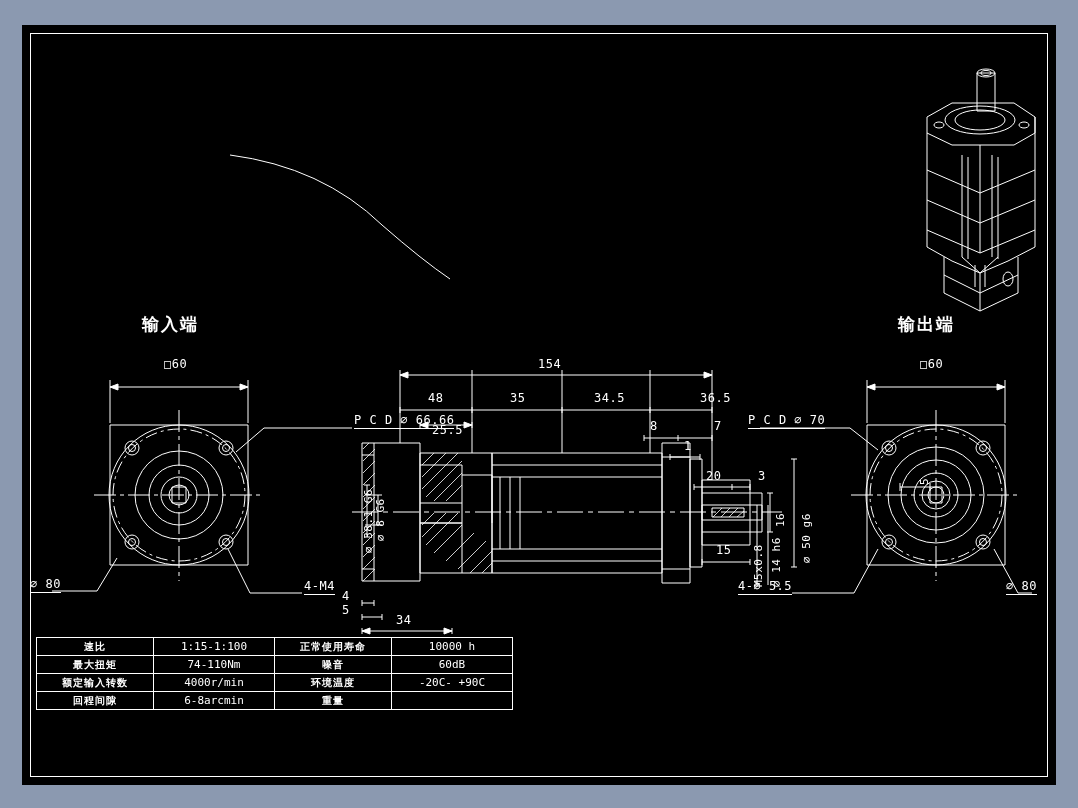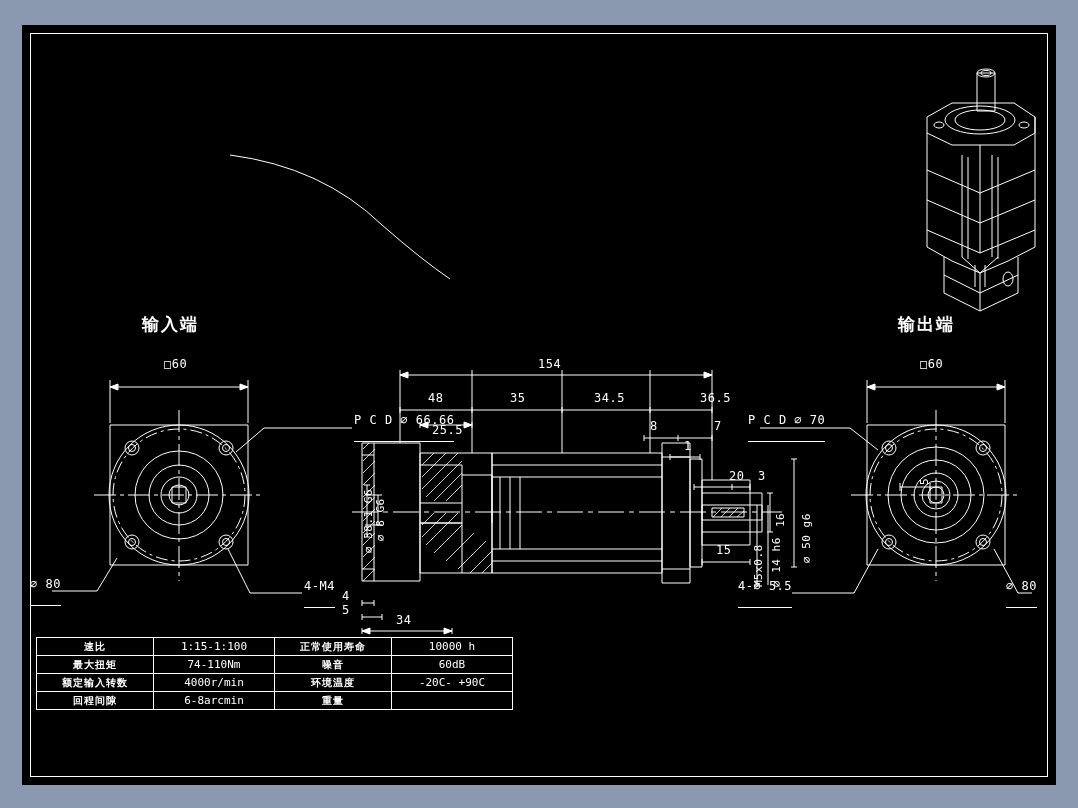--- a/index.html
+++ b/index.html
@@ -23,21 +23,21 @@
   }
 
   
   .lbl{
     position:absolute;color:#fff;white-space:nowrap;
     font-family:"DejaVu Sans Mono","Liberation Mono",monospace;
     letter-spacing:.5px;
   }
   .lbl.cn{font-family:"DejaVu Sans","Liberation Sans",sans-serif;font-weight:bold;letter-spacing:2px;}
   .vert{transform-origin:left top;transform:rotate(-90deg);}
-  .ul{border-bottom:1px solid #fff;padding-bottom:14px;}
+  .ul{border-bottom:1px solid #fff;padding-bottom:1px;}
 
   svg.cad{position:absolute;left:0;top:0;width:1034px;height:760px;overflow:visible;}
   svg.cad *{vector-effect:non-scaling-stroke;}
 
   
   .spec-table{
     position:absolute;left:14px;top:612px;
     border-collapse:collapse;
     color:#fff;
   }
@@ -326,21 +326,21 @@
 
     <div class="lbl" style="left:516px;top:332px;font-size:12px;">154</div>
     <div class="lbl" style="left:406px;top:366px;font-size:12px;">48</div>
     <div class="lbl" style="left:488px;top:366px;font-size:12px;">35</div>
     <div class="lbl" style="left:572px;top:366px;font-size:12px;">34.5</div>
     <div class="lbl" style="left:650px;top:366px;font-size:12px;margin-left:28px;">36.5</div>
     <div class="lbl" style="left:410px;top:382px;font-size:12px;margin-top:16px;">25.5</div>
     <div class="lbl" style="left:628px;top:394px;font-size:12px;">8</div>
     <div class="lbl" style="left:692px;top:394px;font-size:12px;">7</div>
     <div class="lbl" style="left:662px;top:414px;font-size:12px;">1</div>
-    <div class="lbl" style="left:684px;top:444px;font-size:12px;margin-left:23px;">20</div>
+    <div class="lbl" style="left:684px;top:444px;font-size:12px;">20</div>
     <div class="lbl" style="left:736px;top:444px;font-size:12px;">3</div>
     <div class="lbl" style="left:694px;top:518px;font-size:12px;">15</div>
     <div class="lbl vert" style="left:752px;top:502px;font-size:11px;">16</div>
     <div class="lbl vert" style="left:778px;top:538px;font-size:11px;">∅ 50 g6</div>
     <div class="lbl vert" style="left:748px;top:562px;font-size:11px;">∅ 14 h6</div>
     <div class="lbl vert" style="left:730px;top:562px;font-size:11px;">M5x0.8</div>
     <div class="lbl vert" style="left:340px;top:528px;font-size:11px;">∅ 38.1 G6</div>
     <div class="lbl vert" style="left:352px;top:516px;font-size:11px;">∅ 8 G6</div>
     <div class="lbl" style="left:320px;top:564px;font-size:12px;">4</div>
     <div class="lbl" style="left:320px;top:578px;font-size:12px;">5</div>

